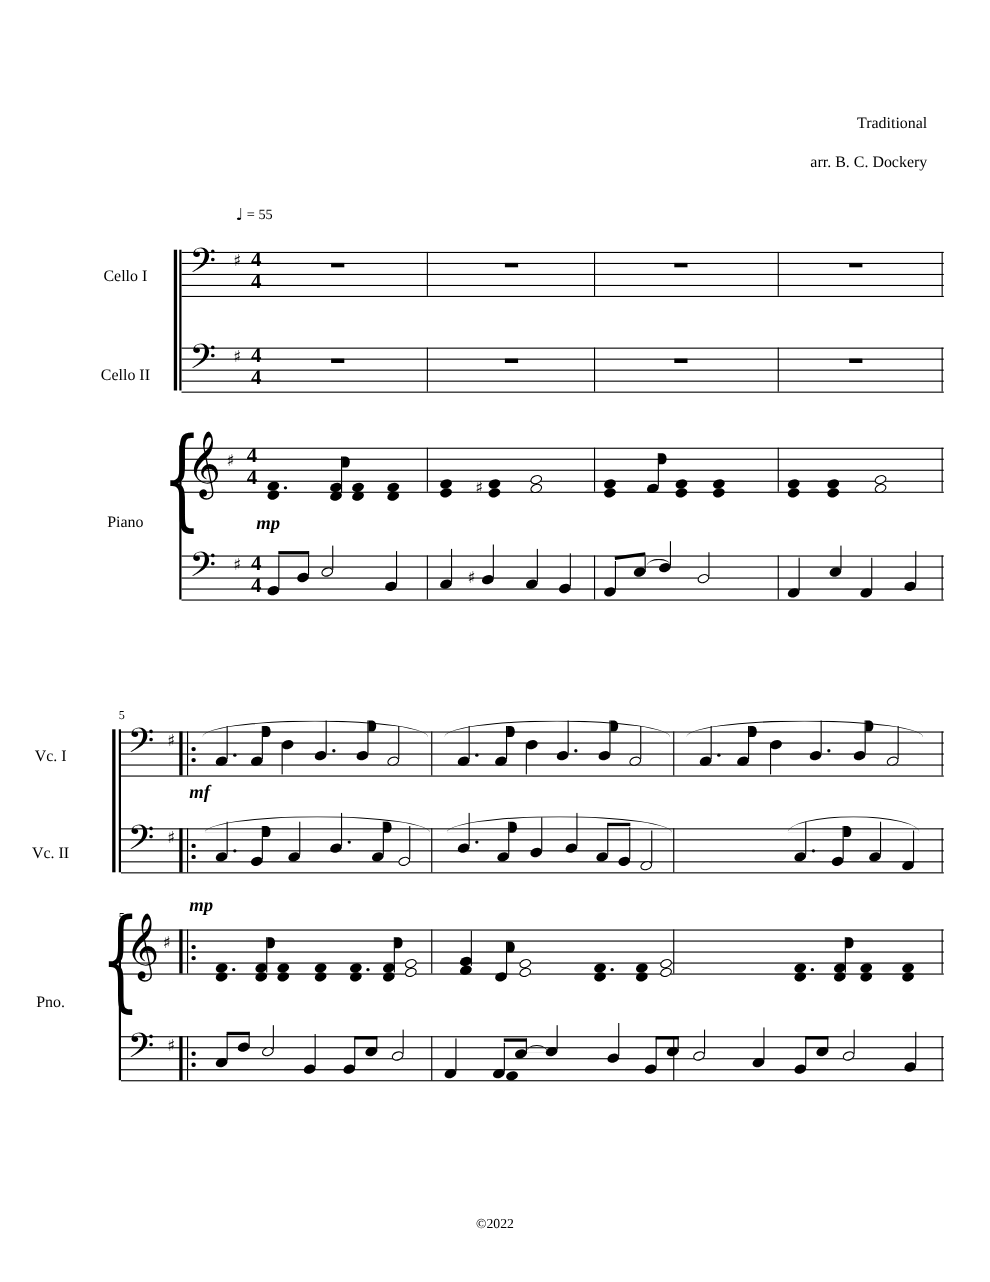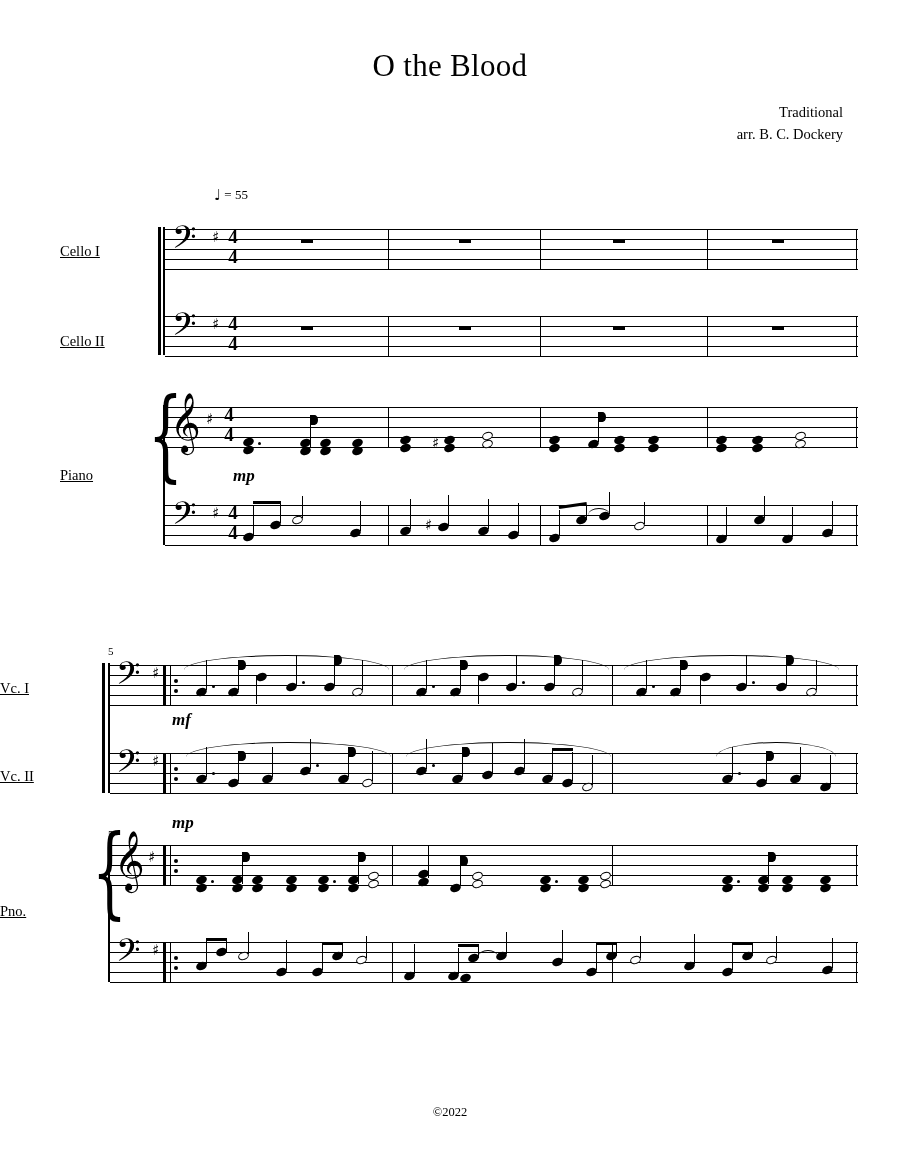--- a/index.html
+++ b/index.html
@@ -32,39 +32,38 @@
     letter-spacing: 0.3px;
   }
   .credit {
     position: absolute;
     right: 57px;
     text-align: right;
     font-size: 14.5px;
     font-family: "Liberation Serif", serif;
   }
   .credit.c1 { top: 104px; }
-  .credit.c2 { top: 126px; }
+  .credit.c2 { top: 140px; }
 
   .tempo {
     position: absolute;
     font-size: 13px;
     font-family: "Liberation Serif", serif;
   }
   .tempo .note-glyph {
     font-family: "DejaVu Sans", sans-serif;
     font-size: 15px;
     vertical-align: -1px;
   }
 
   .instr-label {
     position: absolute;
     font-size: 14.5px;
     font-family: "Liberation Serif", serif;
-    text-align: left;
-    text-decoration: underline;
+    text-align: center;
   }
 
   .dyn {
     position: absolute;
     font-family: "Liberation Serif", serif;
     font-style: italic;
     font-weight: bold;
     font-size: 17px;
   }
 
@@ -198,21 +197,20 @@
   .repeat-dots span {
     position: absolute;
     width: 4px; height: 4px; border-radius: 50%; background: #000;
   }
 </style>
 </head>
 <body>
 
 <div class="page">
 
-  <div class="title">O the Blood</div>
   <div class="credit c1">Traditional</div>
   <div class="credit c2">arr. B. C. Dockery</div>
 
   <div class="tempo" style="top:186px; left:214px;">
     <span class="note-glyph">♩</span>
     <span>= 55</span>
   </div>
 
   <div class="instr-label" style="top:243px; left:60px; width:108px;">Cello I</div>
   <div class="instr-label" style="top:333px; left:60px; width:108px;">Cello II</div>

